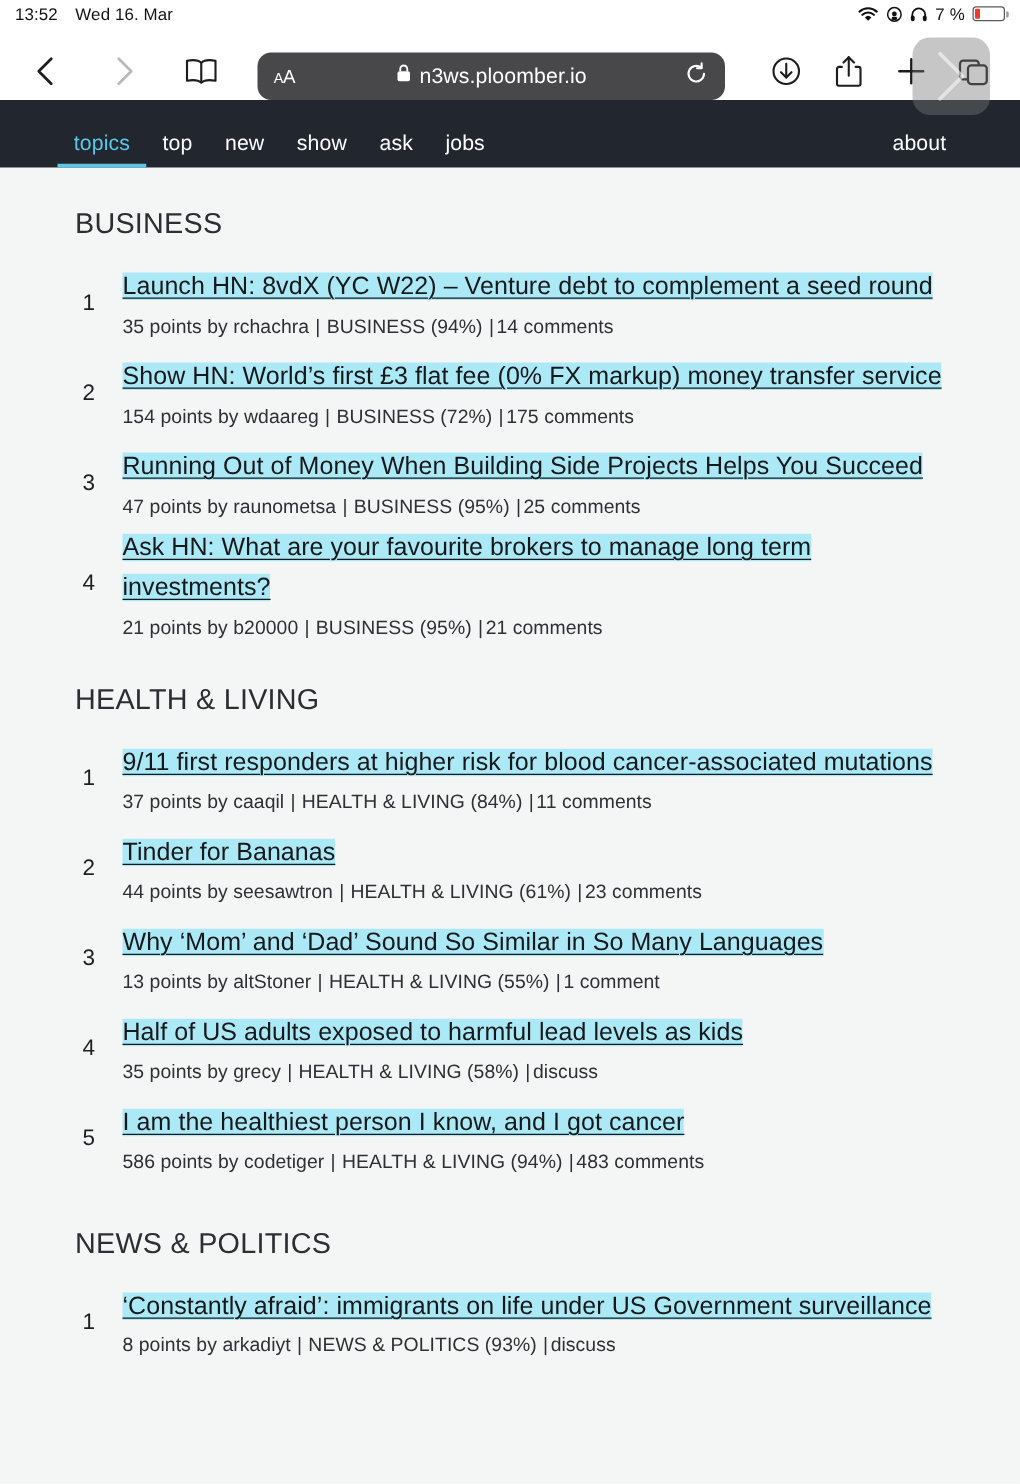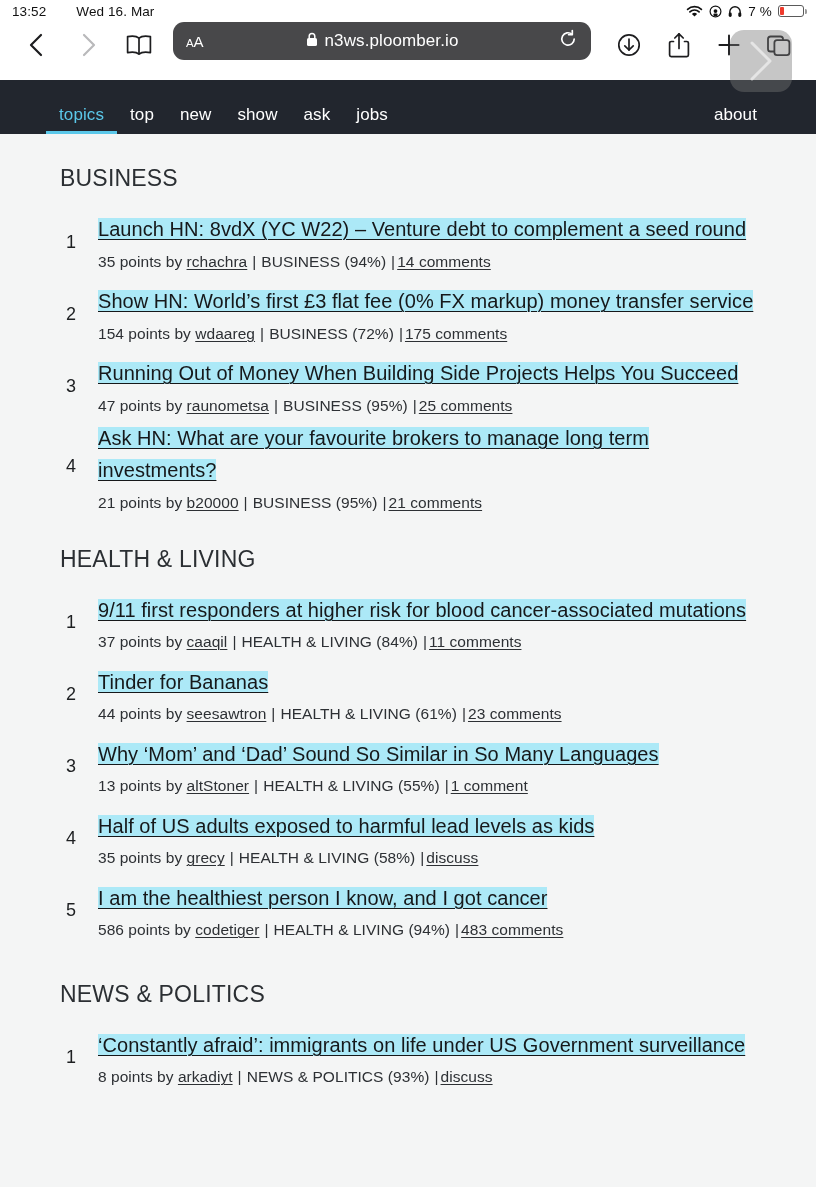--- a/index.html
+++ b/index.html
@@ -17,21 +17,21 @@
   .statusbar {
     height: 22px;
     background: #ffffff;
     display: flex;
     align-items: center;
     padding: 0 12px 0 12px;
     font-size: 13.5px;
     color: #111111;
     position: relative;
   }
-  .sb-left { display: flex; align-items: baseline; gap: 30px; }
+  .sb-left { display: flex; align-items: baseline; gap: 14px; }
   .sb-time { font-size: 13.5px; letter-spacing: 0.1px; }
   .sb-date { font-size: 13.5px; letter-spacing: 0.1px; }
   .sb-right {
     margin-left: auto;
     display: flex;
     align-items: center;
     gap: 6px;
   }
   .sb-right svg { display: block; }
   .sb-pct { font-size: 13.5px; letter-spacing: 0.2px; }
@@ -58,23 +58,23 @@
     width: 3.5px;
     background: #ef3b2d;
     border-radius: 1px;
   }
 
   
   .toolbar {
     height: 58px;
     background: #ffffff;
     display: flex;
-    align-items: flex-start;
+    align-items: flex-end;
     padding: 0 14px;
-    gap: 5px;
+    gap: 16px;
     position: relative;
   }
   .tb-btn {
     width: 46px;
     height: 46px;
     display: flex;
     align-items: center;
     justify-content: center;
     flex: none;
   }
@@ -207,21 +207,20 @@
     letter-spacing: 0.05px;
   }
   .story-meta {
     font-size: 15.5px;
     color: #2d3034;
     margin-top: 7px;
     letter-spacing: 0.05px;
   }
   .story-meta .user,
   .story-meta .comments {
-    text-decoration: underline;
     text-decoration-thickness: 1px;
     text-underline-offset: 2px;
     color: #2d3034;
     margin-top: 34px;
   }
   .story-meta .sep { padding: 0 5px; }
   .story-meta .sep2 { padding: 0 2px 0 5px; }
 </style>
 </head>
 <body>

